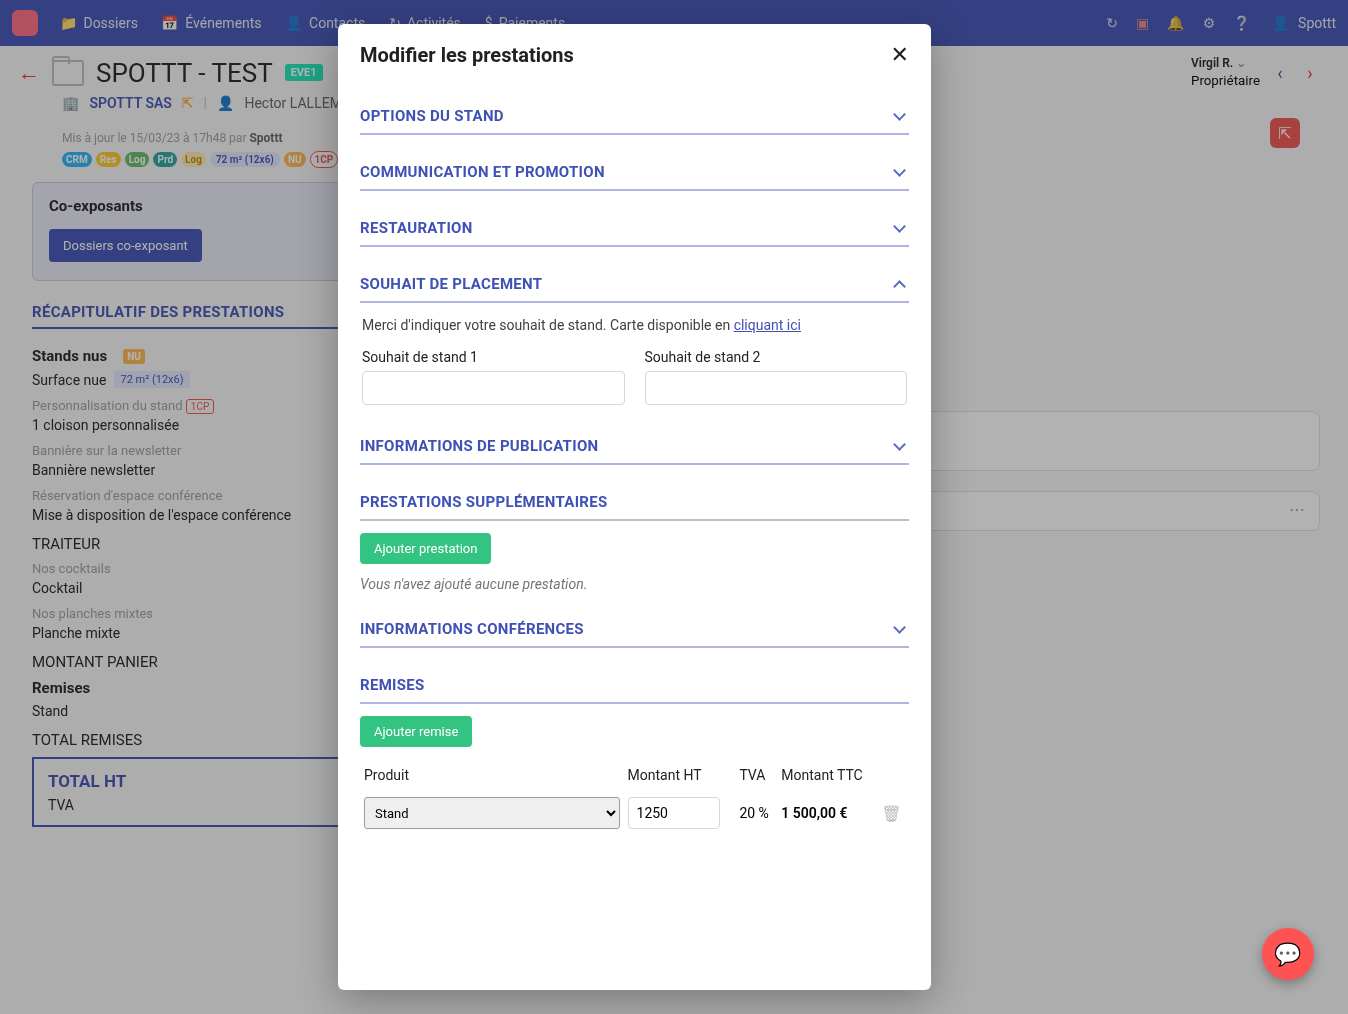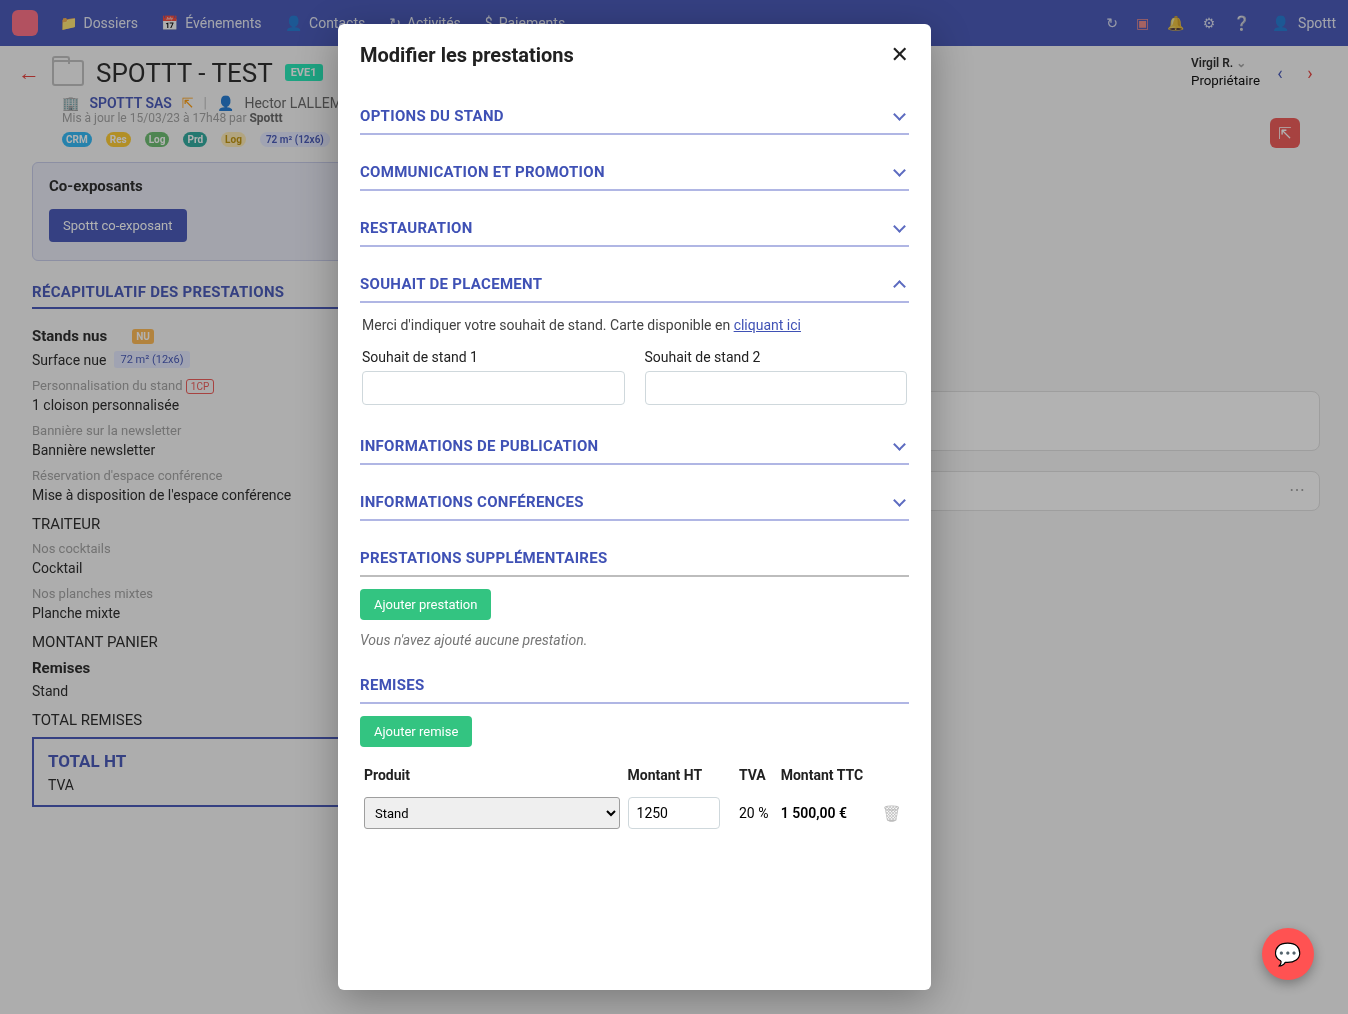--- a/index.html
+++ b/index.html
@@ -24,37 +24,37 @@
   .ph-title{font-size:26px;font-weight:400;color:#212121}
   .ph-badge{background:#1de9b6;color:#fff;font-size:11px;font-weight:700;padding:2px 6px;border-radius:3px}
   .ph-right{margin-left:auto;display:flex;align-items:center;gap:10px}
   .owner{font-size:12px;color:#212121;font-weight:600}
   .arrow-btn{width:20px;text-align:center;color:#3f51b5;font-size:18px}
 
   .subline{padding-left:44px;display:flex;align-items:center;gap:10px;font-size:14px;color:#616161;margin-top:6px}
   .subline .company{color:#3f51b5;font-weight:600}
   .subline .div{color:#bdbdbd}
   .subline .ext{color:#ff9800}
-  .meta{padding-left:44px;font-size:12px;color:#9e9e9e;margin-top:0}
+  .meta{padding-left:44px;font-size:12px;color:#9e9e9e;margin-top:20px}
   .meta b{color:#616161}
-  .chips{padding-left:44px;margin-top:6px;display:flex;gap:14px;align-items:center;flex-wrap:wrap}
+  .chips{padding-left:44px;margin-top:6px;display:flex;gap:4px;align-items:center;flex-wrap:wrap}
   .chip{font-size:10px;font-weight:700;color:#fff;padding:2px 4px;border-radius:9px}
   .chip.c-crm{background:#29b6f6}.chip.c-res{background:#ffca28}.chip.c-log{background:#66bb6a}.chip.c-prd{background:#26a69a}.chip.c-log2{background:#ffecb3;color:#bf9000}
   .chip.area{background:#e3e8ff;color:#3f51b5;font-weight:600;padding:2px 6px}
   .chip.nu{background:#ffb74d}.chip.cp{background:#fff;border:1px solid #ef5350;color:#ef5350}.chip.loc{background:#e0f2f1;color:#00897b}
 
   
   .cols{display:flex;gap:30px;margin-top:14px}
   .left{width:440px;padding-left:14px}
   .coexp{background:#e8eaf6;border:1px solid #c5cae9;border-radius:6px;padding:14px 16px 18px;margin-bottom:22px}
   .coexp h4{font-size:15px;color:#212121;margin-bottom:14px;font-weight:700}
   .btn-primary{background:#3f51b5;color:#fff;border:none;border-radius:4px;padding:9px 14px;font-size:13px;cursor:pointer}
 
   .recap-title{color:#3f51b5;font-size:15px;font-weight:700;border-bottom:2px solid #3f51b5;padding-bottom:6px;margin-bottom:18px;letter-spacing:.3px}
-  .recap h5{font-size:15px;color:#212121;font-weight:700;margin:4px 0 6px;display:flex;gap:25px;align-items:center}
+  .recap h5{font-size:15px;color:#212121;font-weight:700;margin:4px 0 6px;display:flex;gap:16px;align-items:center}
   .recap .sub{font-size:13px;color:#9e9e9e;margin:1px 0 2px}
   .recap .line{font-size:14px;color:#212121;margin:4px 0 10px;display:flex;gap:8px;align-items:center}
   .recap .tag-nu{background:#ffb74d;color:#fff;font-size:10px;font-weight:700;padding:2px 4px;border-radius:3px}
   .recap .tag-area{background:#e3e8ff;color:#3f51b5;font-size:11px;padding:2px 6px;border-radius:3px}
   .recap .tag-cp{border:1px solid #ef5350;color:#ef5350;font-size:10px;padding:1px 4px;border-radius:3px}
   .sect{font-size:15px;font-weight:400;color:#212121;margin:12px 0 8px}
   .total-box{border:2px solid #3f51b5;padding:12px 14px;margin-top:6px}
   .total-box .th{color:#3f51b5;font-weight:700;font-size:17px}
   .total-box .row{display:flex;justify-content:space-between;font-size:14px;color:#212121;margin-top:6px}
 
@@ -86,21 +86,21 @@
   .two{display:flex;gap:20px;margin-top:16px}
   .two>div{flex:1}
   .two label{font-size:14px;color:#212121;font-weight:400;display:block;margin-bottom:6px}
   .two input{width:100%;height:34px;border:1px solid #cfd8dc;border-radius:4px;padding:0 8px;font-size:14px}
 
   .ah.flat{border-bottom:2px solid #bdbdbd;cursor:default}
   .btn-green{background:#33c481;color:#fff;border:none;border-radius:4px;padding:8px 14px;font-size:13px;cursor:pointer;margin-top:12px}
   .none{font-style:italic;color:#757575;margin-top:12px;font-size:14px}
 
   .rt{width:100%;margin-top:14px;font-size:14px;border-collapse:collapse}
-  .rt th{text-align:left;font-weight:700;color:#212121;padding:6px 4px}
+  .rt th{text-align:left;font-weight:400;color:#212121;padding:6px 4px}
   .rt td{padding:8px 4px;vertical-align:middle}
   .rt select{width:100%;height:32px;border:1px solid #9e9e9e;border-radius:3px;background:#efefef;font-size:13px;padding:0 6px}
   .rt input{width:92px;height:32px;border:1px solid #cfd8dc;border-radius:4px;padding:0 8px;font-size:14px}
   .rt .del{color:#bdbdbd;cursor:pointer;font-size:16px}
 
   
   .step{position:absolute;left:560px;bottom:28px;background:transparent;font-size:14px;color:#212121;font-weight:600}
   .step .dot{display:inline-block;width:10px;height:10px;border-radius:50%;background:#33c481;margin-right:6px;vertical-align:0}
 
   
@@ -168,21 +168,21 @@
     <span class="chip cp">1CP</span>
     <span class="chip loc">📍<span>Ha</span></span>
   </div>
 
   <div class="red-box">⇱</div>
 
   <div class="cols">
     <div class="left">
       <div class="coexp">
         <h4>Co-exposants</h4>
-        <button class="btn-primary">Spottt co-exposant</button>
+        <button class="btn-primary">Dossiers co-exposant</button>
       </div>
 
       <div class="recap">
         <div class="recap-title">RÉCAPITULATIF DES PRESTATIONS</div>
 
         <h5>
             <span>Stands nus</span>
             <span class="tag-nu">NU</span>
           </h5>
         <div class="line">
@@ -286,33 +286,33 @@
     </div>
 
     <div class="accord">
         <div class="ah">
           <span>INFORMATIONS DE PUBLICATION</span>
           <span class="chev"></span>
         </div>
       </div>
 
     <div class="accord">
-        <div class="ah">
-          <span>INFORMATIONS CONFÉRENCES</span>
-          <span class="chev"></span>
-        </div>
-      </div>
-
-    <div class="accord">
       <div class="ah flat">
           <span>PRESTATIONS SUPPLÉMENTAIRES</span>
         </div>
       <button class="btn-green">Ajouter prestation</button>
       <div class="none">Vous n'avez ajouté aucune prestation.</div>
     </div>
+
+    <div class="accord">
+        <div class="ah">
+          <span>INFORMATIONS CONFÉRENCES</span>
+          <span class="chev"></span>
+        </div>
+      </div>
 
     <div class="accord">
       <div class="ah flat" style="border-bottom:2px solid #b0b6e4">
           <span>REMISES</span>
         </div>
       <button class="btn-green">Ajouter remise</button>
       <table class="rt">
         <thead>
             <tr>
           <th style="width:48%">Produit</th>

